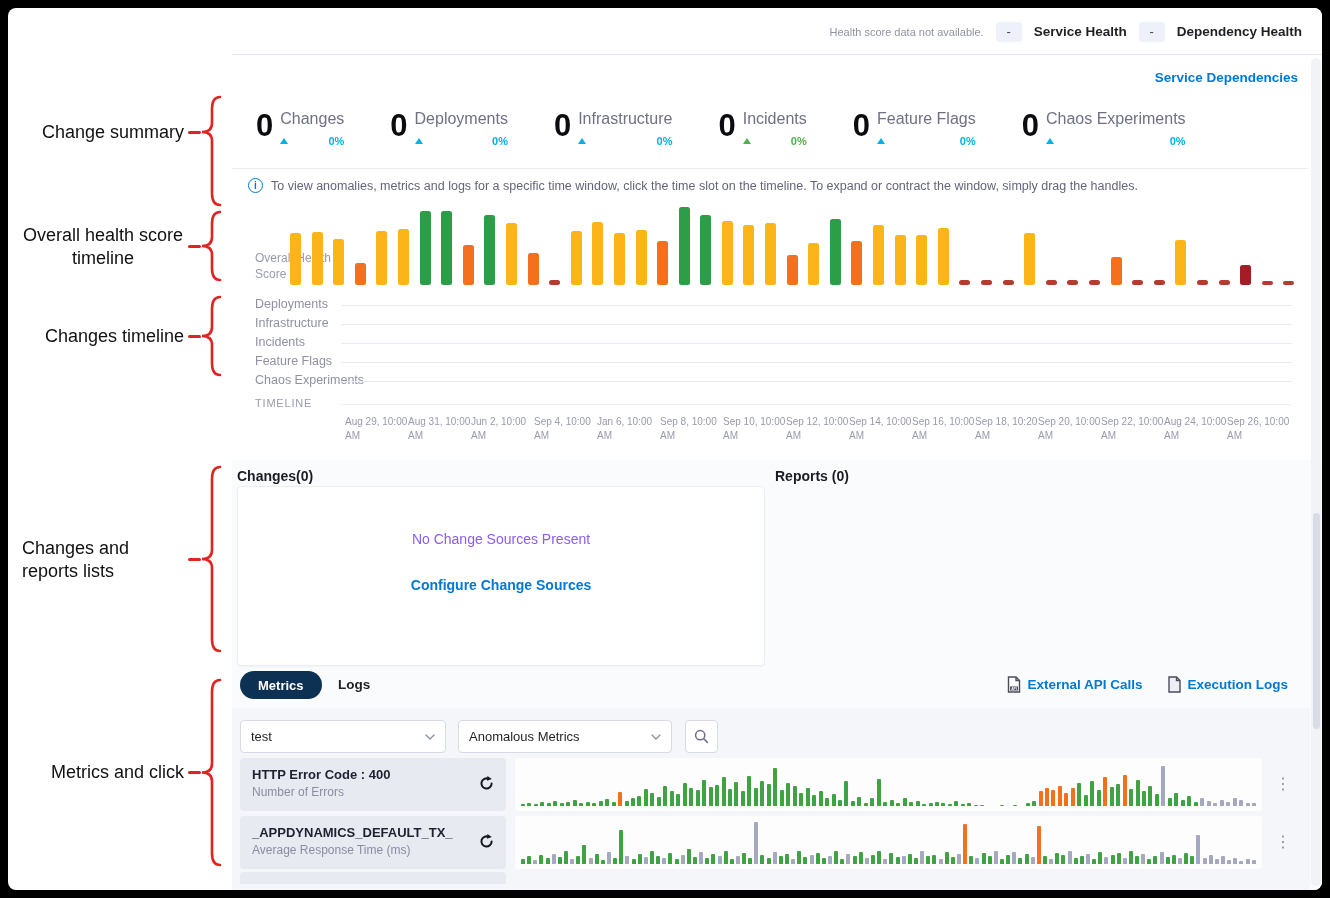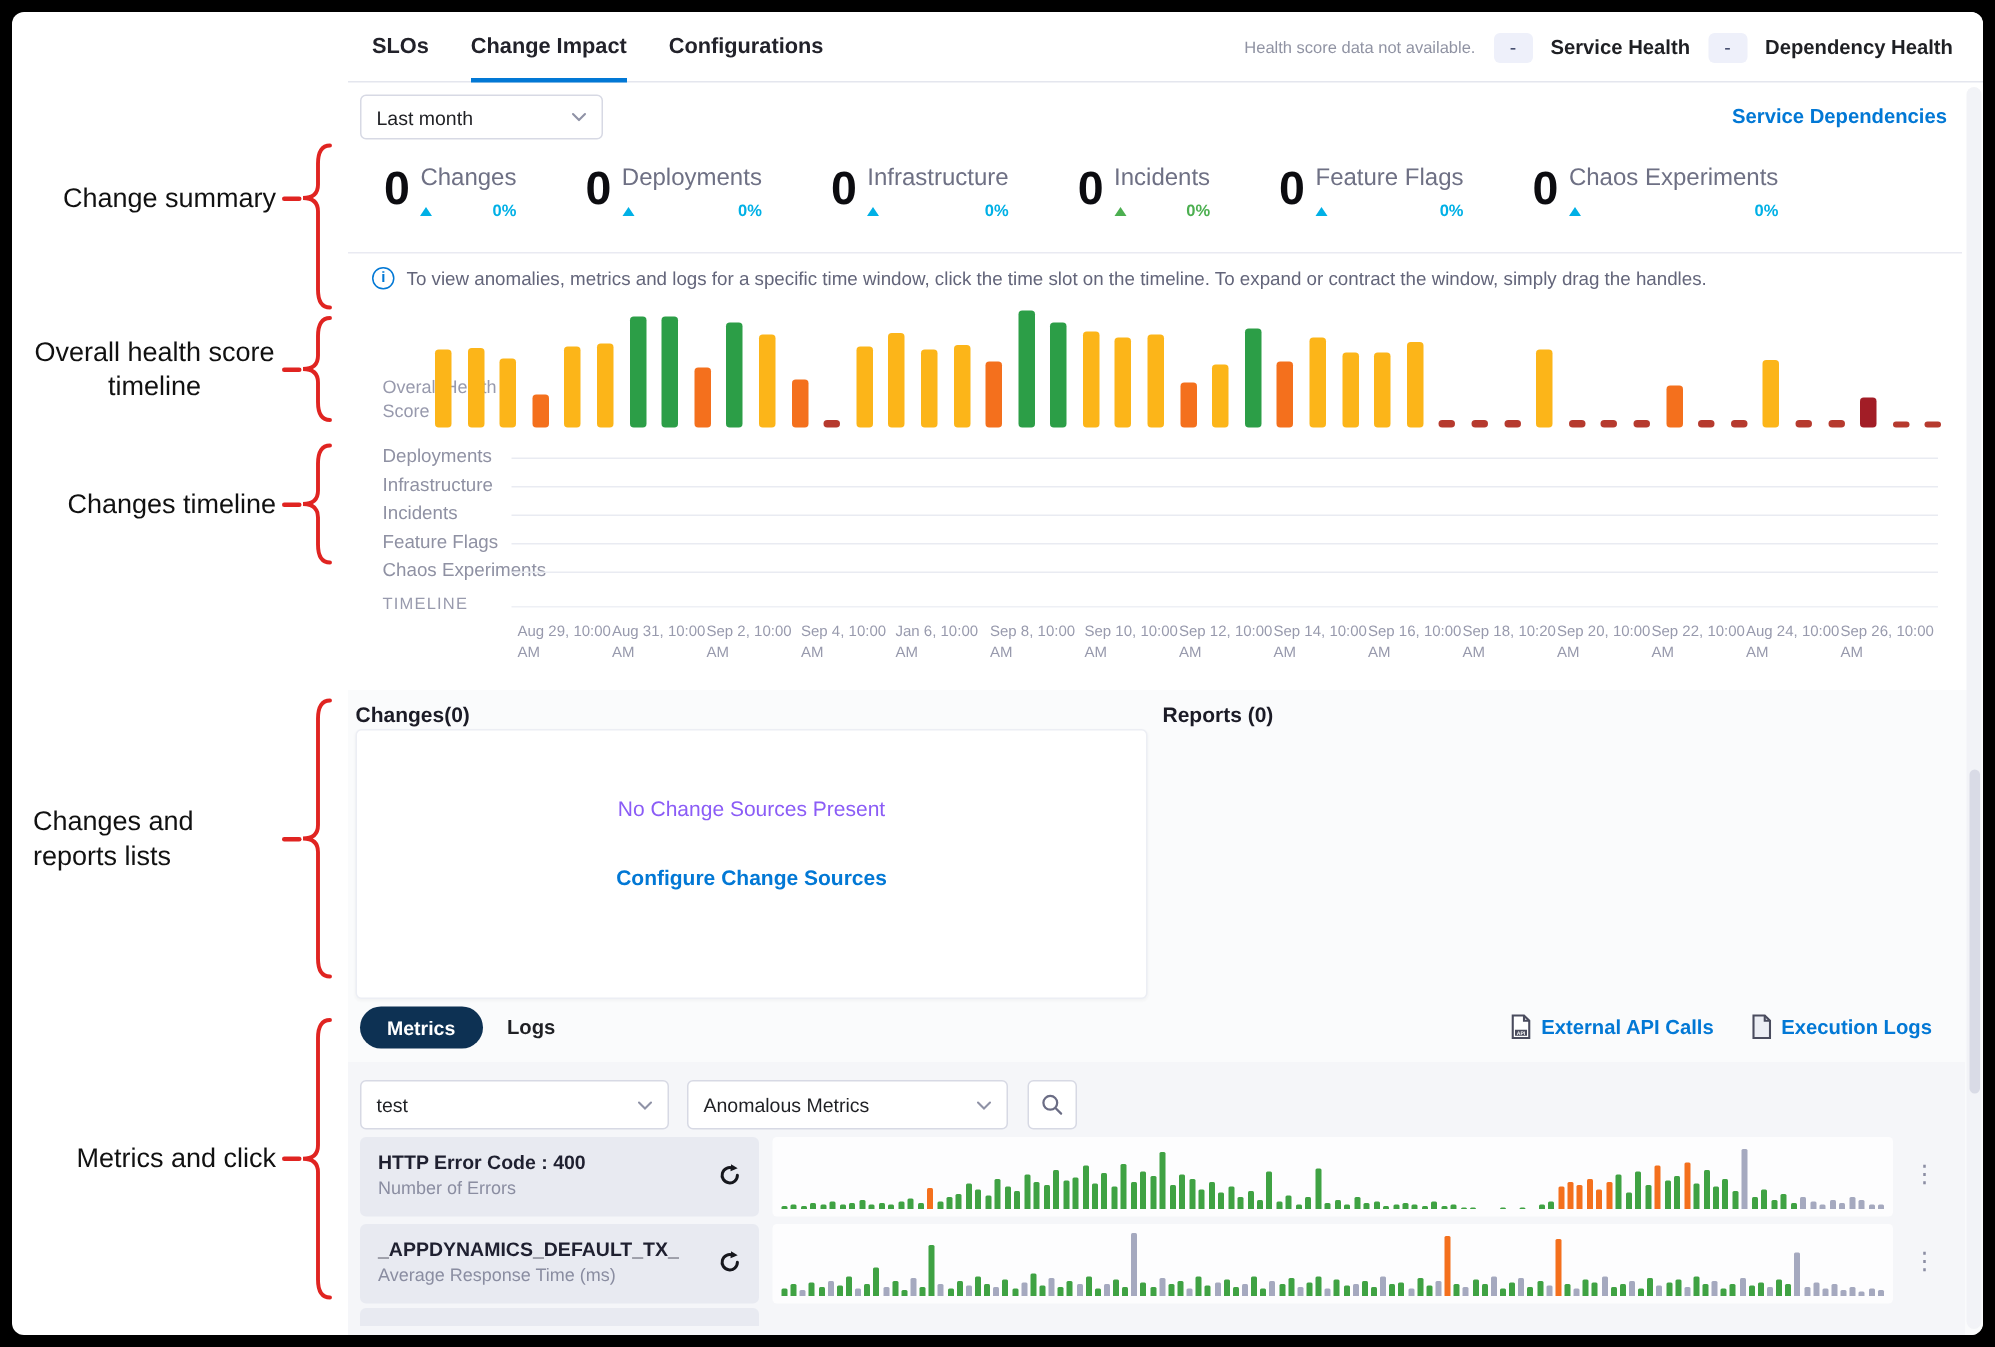--- a/index.html
+++ b/index.html
@@ -132,40 +132,29 @@
     </div>
     <div class="annotation a5">
       <div class="alabel">Metrics and click</div>
       <div class="dash" style="background: rgb(224, 36, 33);"></div>
       <svg viewBox="0 0 22 189" width="22" height="189">
           <path d="M20,2 Q12,2 12,14 L12,85.5 Q12,94.5 2,94.5 Q12,94.5 12,103.5 L12,175 Q12,187 20,187" fill="none" stroke="#e02421" stroke-width="2.6" stroke-linecap="round"></path>
         </svg>
     </div>
 
     <div class="topbar">
-      <div class="tabs" id="tabs">
-          <div class="tab">SLOs</div>
-          <div class="tab active">Change Impact</div>
-          <div class="tab">Configurations</div>
-        </div>
       <div class="tb-right">
         <span class="tb-note">Health score data not available.</span>
         <span class="score-box">-</span>
         <span class="tb-label">Service Health</span>
         <span class="score-box">-</span>
         <span class="tb-label">Dependency Health</span>
       </div>
     </div>
 
-    <div class="select range-select">
-      <span>Last month</span>
-      <svg class="chev" width="10" height="6" viewBox="0 0 10 6">
-          <path d="M1 1 L5 5 L9 1" fill="none" stroke="#8f92a6" stroke-width="1.4" stroke-linecap="round"></path>
-        </svg>
-    </div>
     <div class="dep-link">Service Dependencies</div>
 
     <div class="stats" id="stats">
         <div class="stat">
           <span class="num">0</span>
     <span class="col">
             <span class="lbl">Changes</span>
     <span class="delta">
               <span class="tri" style="border-bottom:6px solid #00b0e6"></span>
               <span class="pct" style="color:#00b0e6">0%</span>
@@ -300,21 +289,21 @@
         <div class="crow" style="top: 364px;">
           <span class="rlbl">Chaos Experiments</span>
     <span class="rline"></span>
         </div>
       </div>
     <div class="tl-label">TIMELINE</div>
     <div class="tl-line"></div>
     <div class="dates" id="dates">
         <div class="date">Aug 29, 10:00 AM</div>
         <div class="date">Aug 31, 10:00 AM</div>
-        <div class="date">Sep 2, 10:00 AM</div>
+        <div class="date">Jun 2, 10:00 AM</div>
         <div class="date">Sep 4, 10:00 AM</div>
         <div class="date">Jan 6, 10:00 AM</div>
         <div class="date">Sep 8, 10:00 AM</div>
         <div class="date">Sep 10, 10:00 AM</div>
         <div class="date">Sep 12, 10:00 AM</div>
         <div class="date">Sep 14, 10:00 AM</div>
         <div class="date">Sep 16, 10:00 AM</div>
         <div class="date">Sep 18, 10:20 AM</div>
         <div class="date">Sep 20, 10:00 AM</div>
         <div class="date">Sep 22, 10:00 AM</div>

